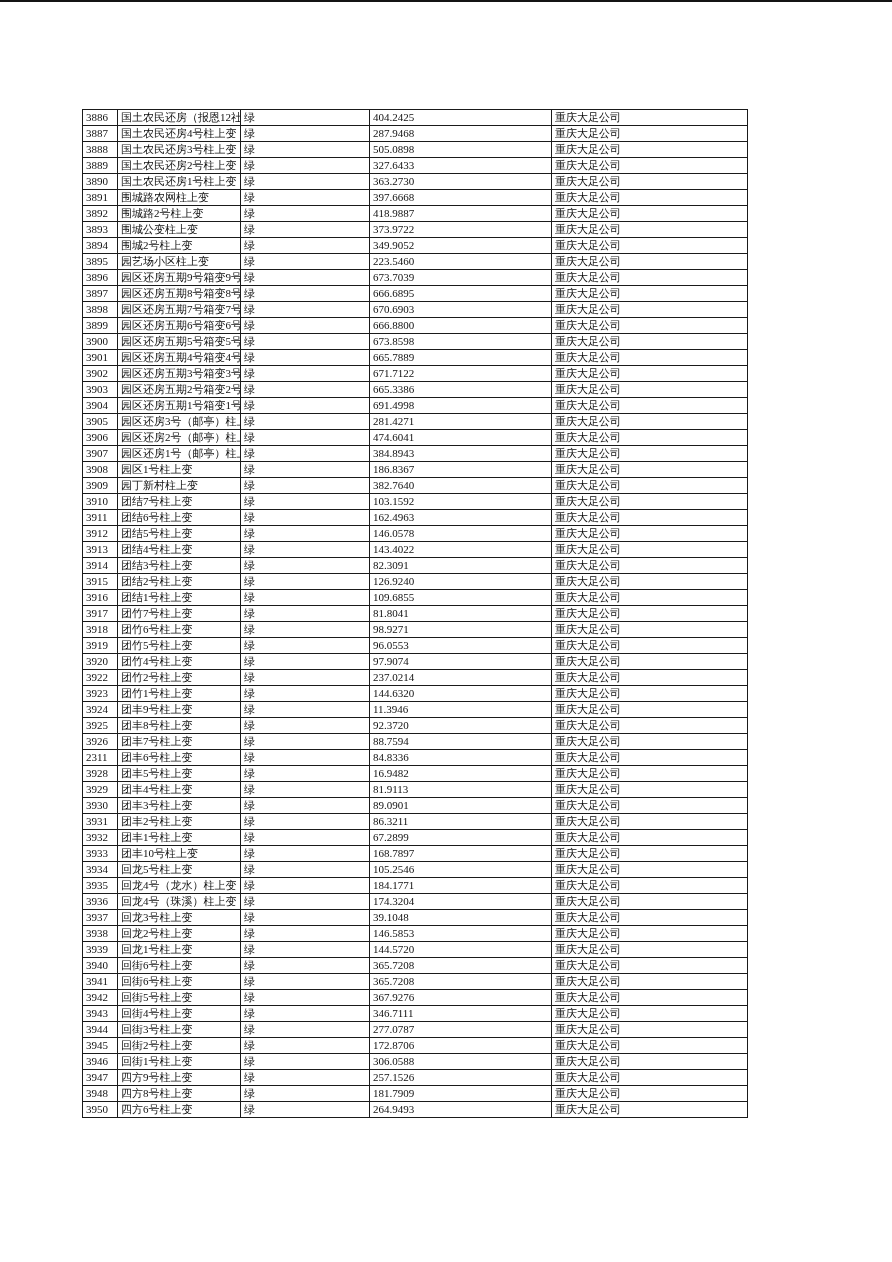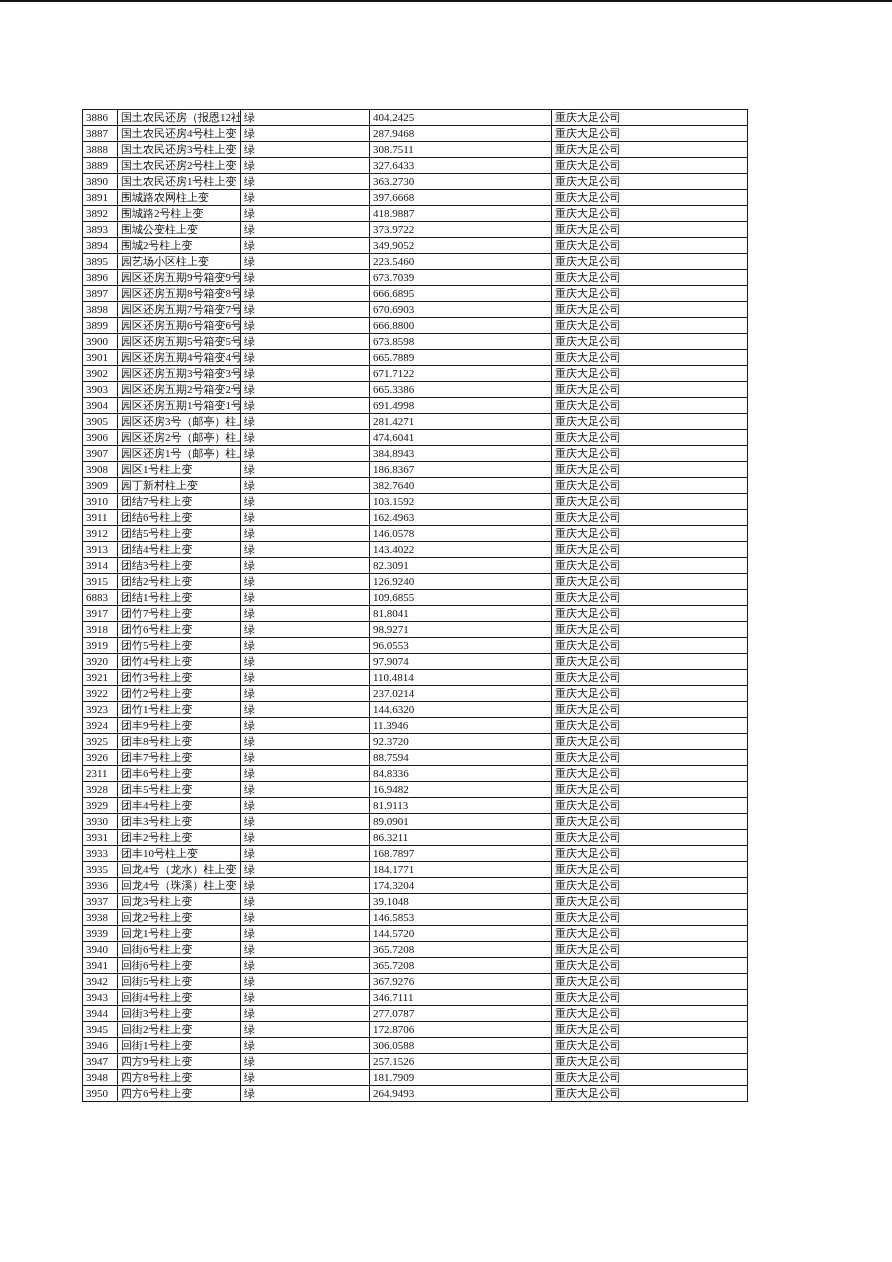--- a/index.html
+++ b/index.html
@@ -66,21 +66,21 @@
       <td class="col-id">3887</td>
       <td class="col-name">国土农民还房4号柱上变</td>
       <td class="col-status">绿</td>
       <td class="col-value">287.9468</td>
       <td class="col-company">重庆大足公司</td>
     </tr>
         <tr>
       <td class="col-id">3888</td>
       <td class="col-name">国土农民还房3号柱上变</td>
       <td class="col-status">绿</td>
-      <td class="col-value">308.7511</td>
+      <td class="col-value">505.0898</td>
       <td class="col-company">重庆大足公司</td>
     </tr>
         <tr>
       <td class="col-id">3889</td>
       <td class="col-name">国土农民还房2号柱上变</td>
       <td class="col-status">绿</td>
       <td class="col-value">327.6433</td>
       <td class="col-company">重庆大足公司</td>
     </tr>
         <tr>
@@ -259,21 +259,21 @@
       <td class="col-company">重庆大足公司</td>
     </tr>
         <tr>
       <td class="col-id">3915</td>
       <td class="col-name">团结2号柱上变</td>
       <td class="col-status">绿</td>
       <td class="col-value">126.9240</td>
       <td class="col-company">重庆大足公司</td>
     </tr>
         <tr>
-      <td class="col-id">6883</td>
+      <td class="col-id">3916</td>
       <td class="col-name">团结1号柱上变</td>
       <td class="col-status">绿</td>
       <td class="col-value">109.6855</td>
       <td class="col-company">重庆大足公司</td>
     </tr>
         <tr>
       <td class="col-id">3917</td>
       <td class="col-name">团竹7号柱上变</td>
       <td class="col-status">绿</td>
       <td class="col-value">81.8041</td>
@@ -294,27 +294,20 @@
       <td class="col-company">重庆大足公司</td>
     </tr>
         <tr>
       <td class="col-id">3920</td>
       <td class="col-name">团竹4号柱上变</td>
       <td class="col-status">绿</td>
       <td class="col-value">97.9074</td>
       <td class="col-company">重庆大足公司</td>
     </tr>
         <tr>
-      <td class="col-id">3921</td>
-      <td class="col-name">团竹3号柱上变</td>
-      <td class="col-status">绿</td>
-      <td class="col-value">110.4814</td>
-      <td class="col-company">重庆大足公司</td>
-    </tr>
-        <tr>
       <td class="col-id">3922</td>
       <td class="col-name">团竹2号柱上变</td>
       <td class="col-status">绿</td>
       <td class="col-value">237.0214</td>
       <td class="col-company">重庆大足公司</td>
     </tr>
         <tr>
       <td class="col-id">3923</td>
       <td class="col-name">团竹1号柱上变</td>
       <td class="col-status">绿</td>
@@ -371,24 +364,38 @@
       <td class="col-company">重庆大足公司</td>
     </tr>
         <tr>
       <td class="col-id">3931</td>
       <td class="col-name">团丰2号柱上变</td>
       <td class="col-status">绿</td>
       <td class="col-value">86.3211</td>
       <td class="col-company">重庆大足公司</td>
     </tr>
         <tr>
+      <td class="col-id">3932</td>
+      <td class="col-name">团丰1号柱上变</td>
+      <td class="col-status">绿</td>
+      <td class="col-value">67.2899</td>
+      <td class="col-company">重庆大足公司</td>
+    </tr>
+        <tr>
       <td class="col-id">3933</td>
       <td class="col-name">团丰10号柱上变</td>
       <td class="col-status">绿</td>
       <td class="col-value">168.7897</td>
+      <td class="col-company">重庆大足公司</td>
+    </tr>
+        <tr>
+      <td class="col-id">3934</td>
+      <td class="col-name">回龙5号柱上变</td>
+      <td class="col-status">绿</td>
+      <td class="col-value">105.2546</td>
       <td class="col-company">重庆大足公司</td>
     </tr>
         <tr>
       <td class="col-id">3935</td>
       <td class="col-name">回龙4号（龙水）柱上变</td>
       <td class="col-status">绿</td>
       <td class="col-value">184.1771</td>
       <td class="col-company">重庆大足公司</td>
     </tr>
         <tr>

